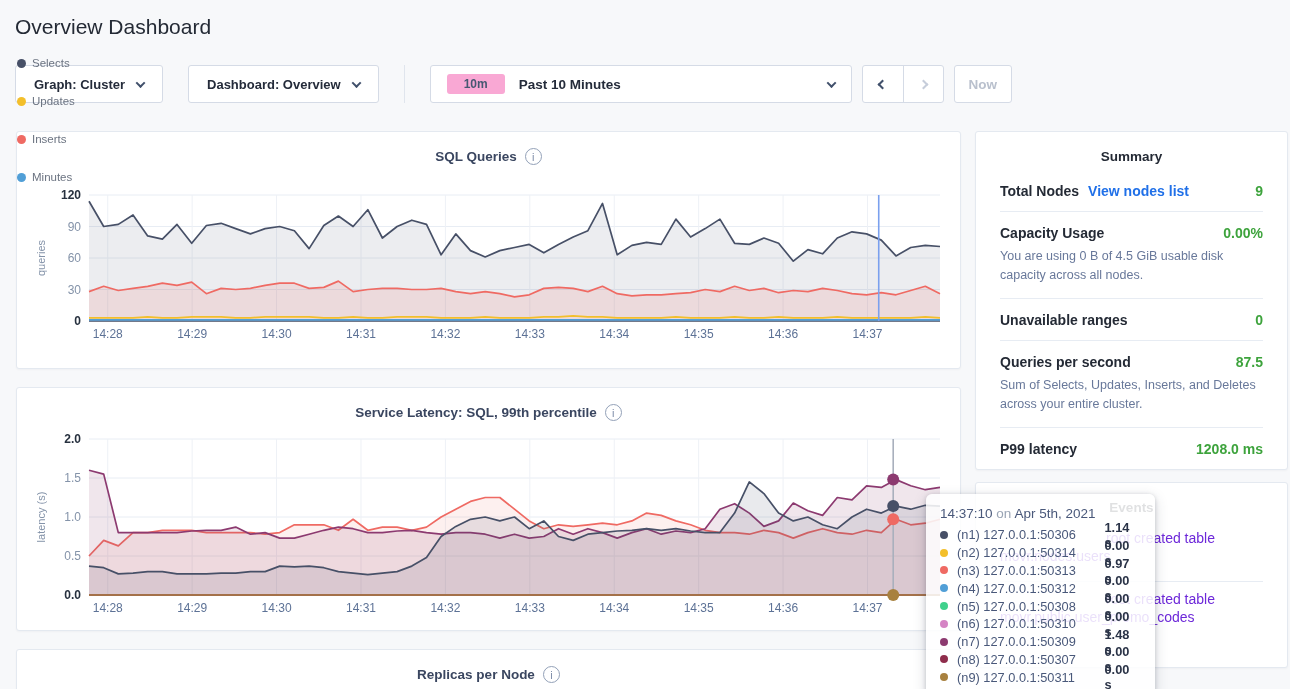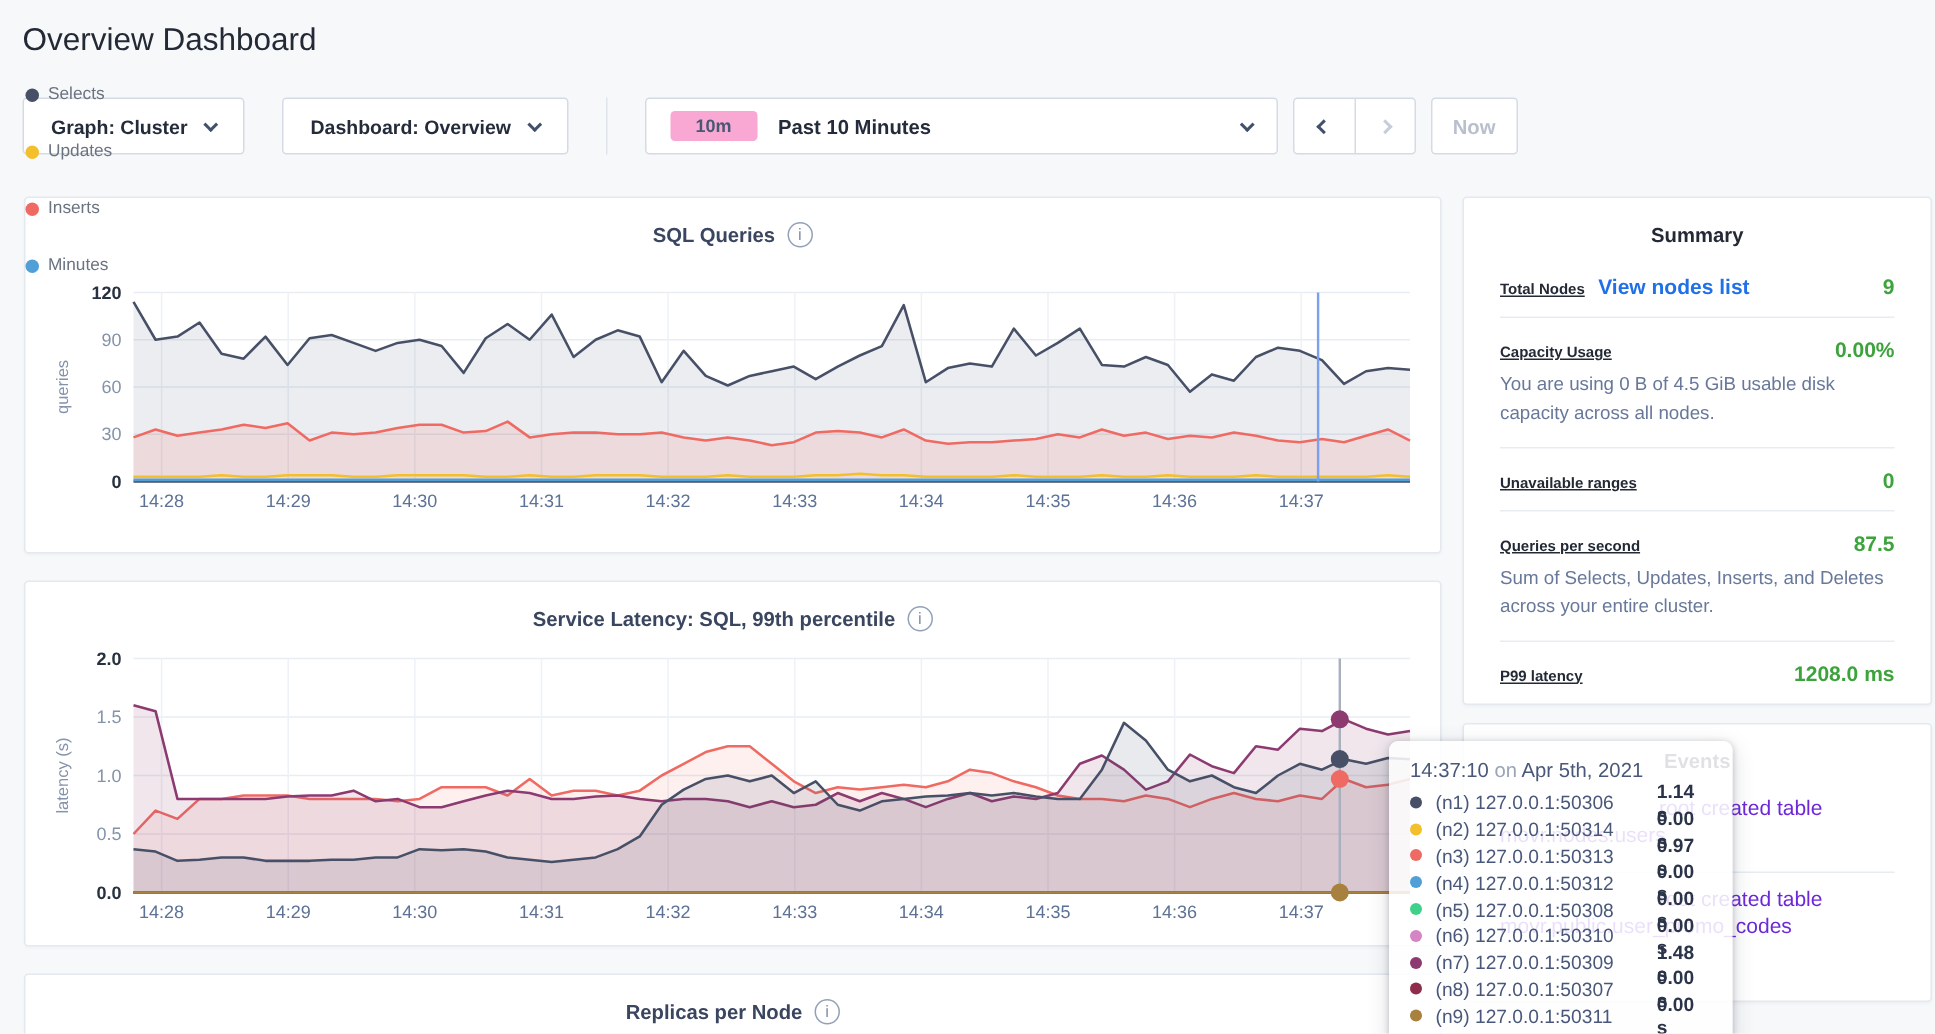--- a/index.html
+++ b/index.html
@@ -49,21 +49,21 @@
   .legend-item { display:flex; align-items:center; gap:6px; font-size:11.5px; color:#6b7381; cursor:pointer; }
   .legend-dot { width:9px; height:9px; border-radius:50%; }
   svg.chart { display:block; margin:2px 16px 0 16px; }
 
   
   .side-card { padding:0 24px; }
   .side-header { text-align:center; font-size:13.5px; font-weight:700; padding:17px 0 6px 0; }
   .srow { padding:13px 0 12px 0; border-bottom:1px solid #e7ecf3; }
   .srow.last { border-bottom:none; }
   .srow-line { display:flex; align-items:baseline; }
-  .srow-label { font-size:10px; font-weight:700; color:#242a35;text-decoration:underline; }
+  .srow-label { font-size:14px; font-weight:700; color:#242a35; }
   .srow-link { font-size:14px; font-weight:700; color:#2070e8; margin-left:9px; cursor:pointer; }
   .srow-value { font-size:14px; font-weight:700; color:#3da33c; margin-left:auto; }
   .srow-desc { font-size:12.5px; color:#68789a; line-height:1.55; margin-top:6px; }
 
   .events-card { margin-top:12px; padding:0 24px; min-height:186px; }
   .event-item { padding:8px 0 16px 0; border-bottom:1px solid #e7ecf3; font-size:14px; color:#6d28d9; line-height:1.3; }
   .event-item.last { border-bottom:none; }
   .event-line1 { padding-left:106px; }
 
   

